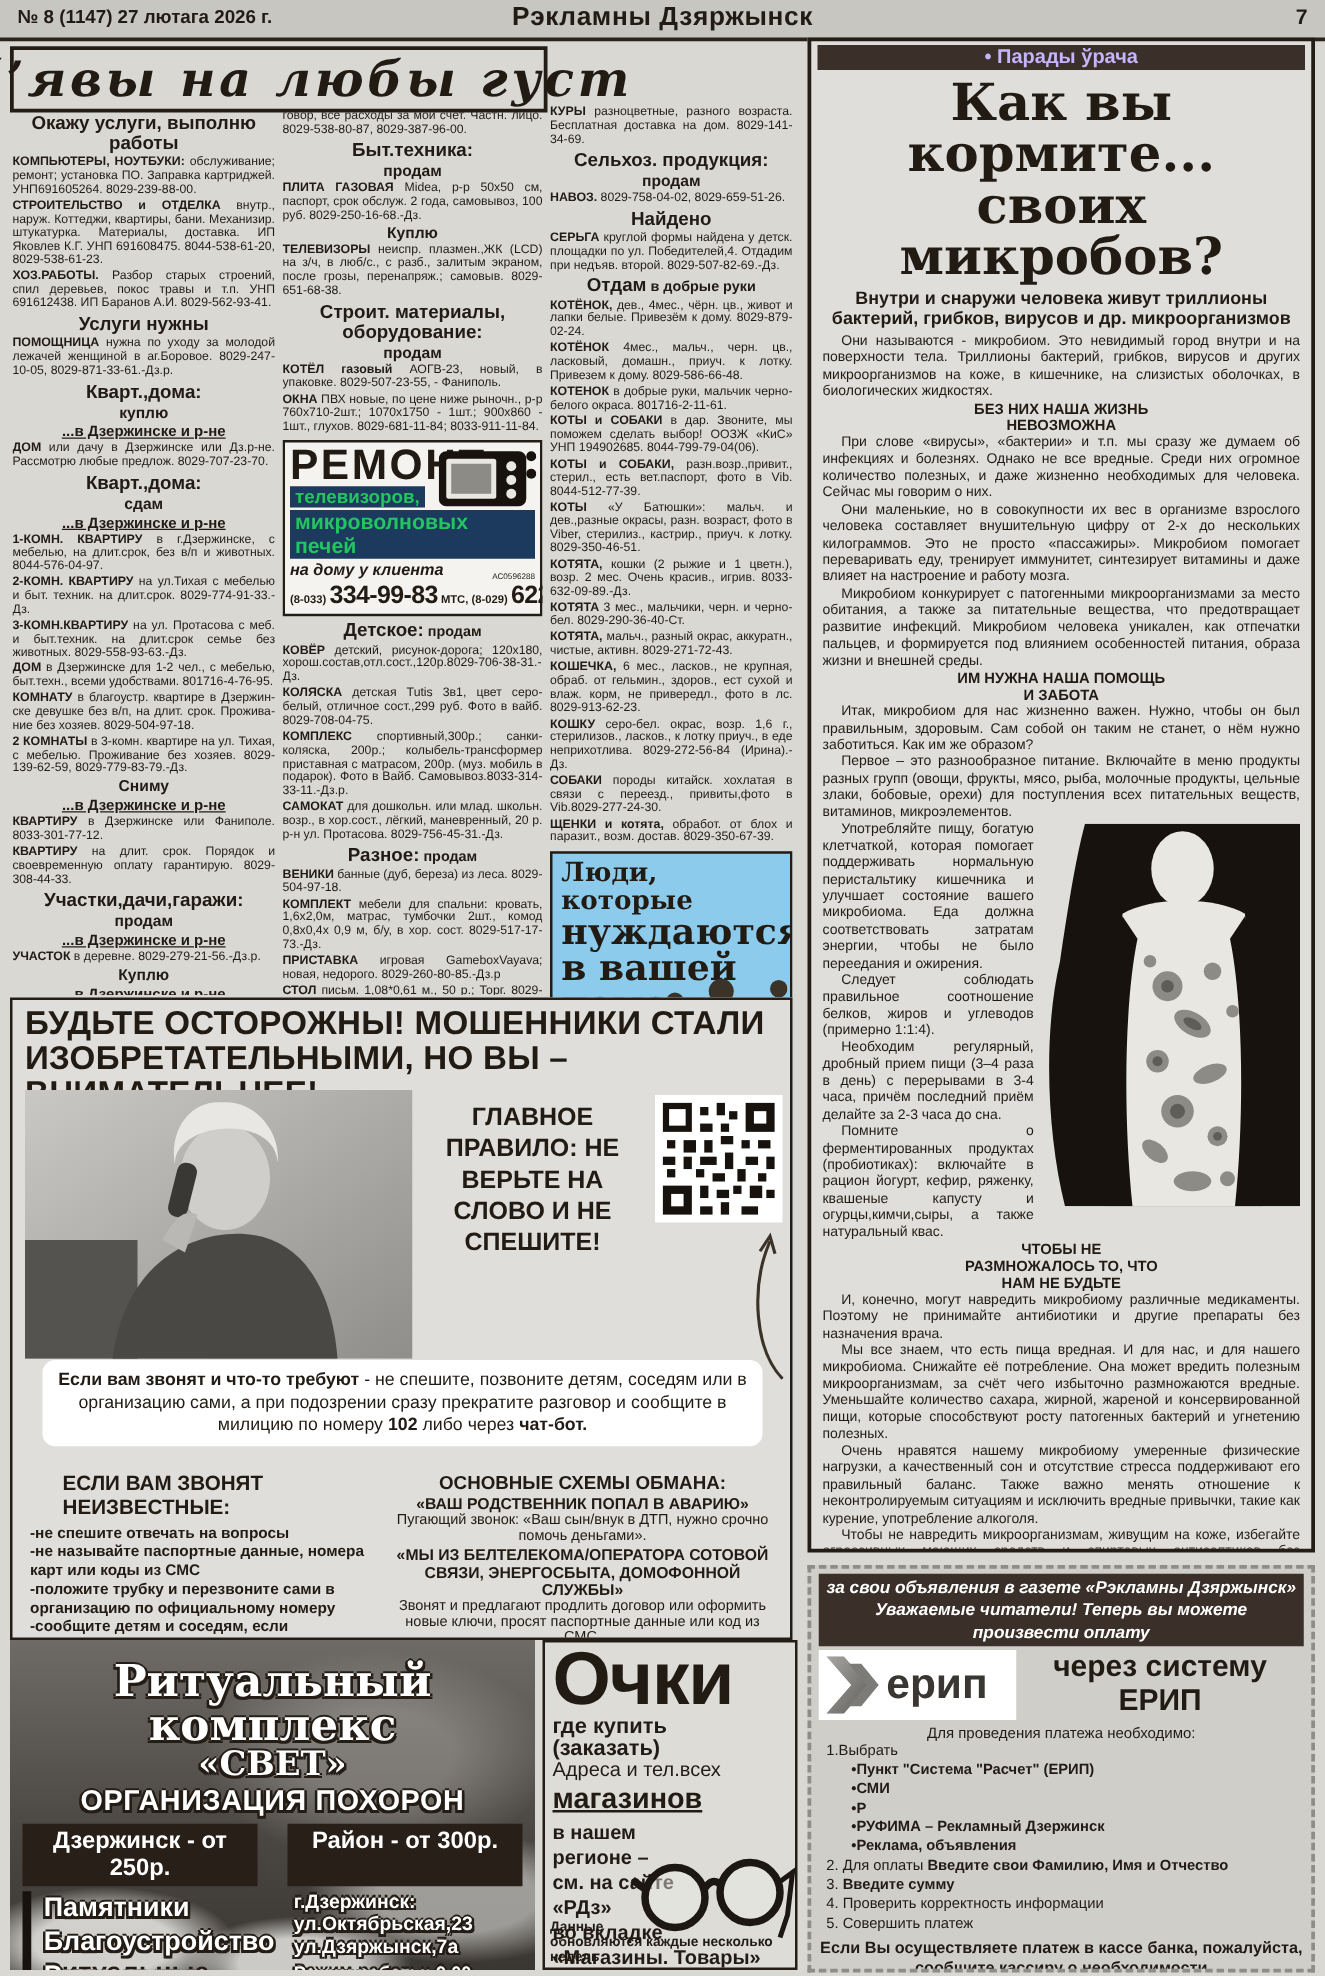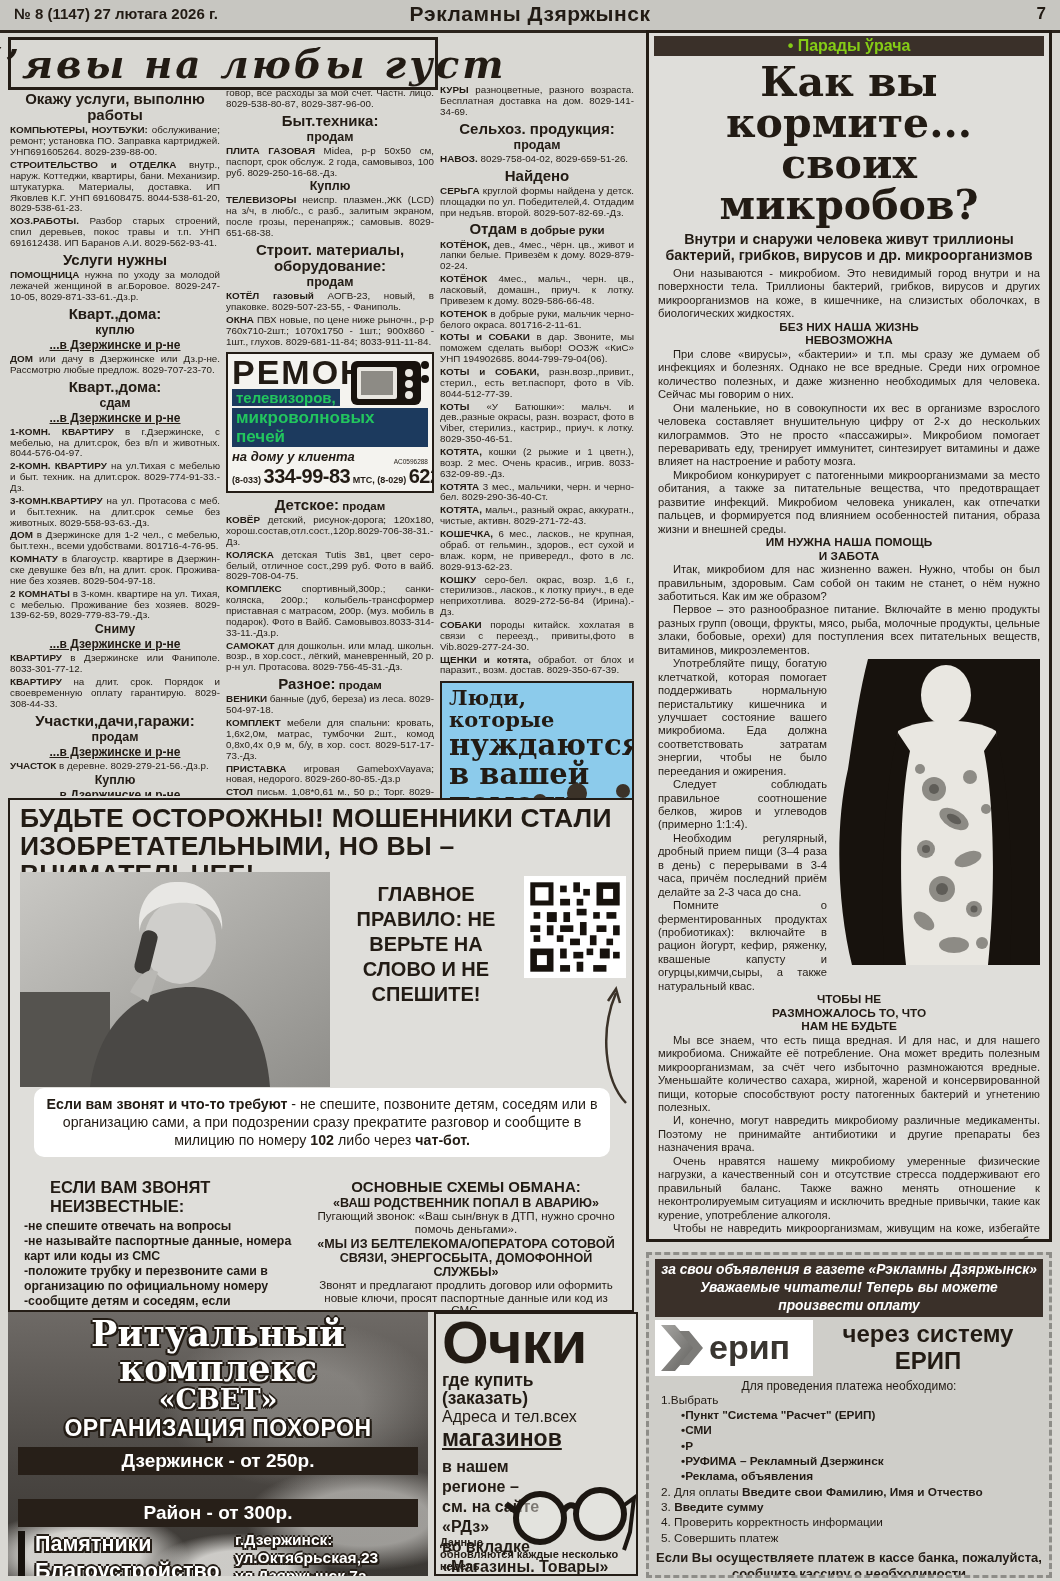--- a/index.html
+++ b/index.html
@@ -47,21 +47,21 @@
   .scam-cols{position:absolute;left:10px;top:376px;width:602px;display:flex;}
   .scam-left{width:290px;}
   .scam-right{width:312px;text-align:center;}
   .bh{font-weight:bold;font-size:16.5px;line-height:1.15;margin:2px 0 3px 30px;}
   .bullet{font-weight:bold;font-size:12.3px;line-height:1.22;margin-left:4px;}
   .osh{font-weight:bold;font-size:15px;margin:2px 0 1px;}
   .scheme-h{font-weight:bold;font-size:12.6px;line-height:1.12;margin-top:1px;}
   .scheme-p{font-size:11.6px;line-height:1.1;}
   
   .article{position:absolute;left:646px;top:30px;width:406px;height:1212px;border:3px solid #241d16;background:#dfdeda;box-sizing:border-box;overflow:hidden;}
-  .kicker{background:#3a3029;color:#84cc16;font-weight:bold;font-size:16px;text-align:center;margin:3px 5px 0;padding:1px 12px;}
+  .kicker{background:#3a3029;color:#c4b5fd;font-weight:bold;font-size:16px;text-align:center;margin:3px 5px 0;padding:1px 12px;}
   .art-title{font-family:"DejaVu Serif",serif;font-weight:bold;font-size:41px;text-align:center;line-height:1.0;margin:6px 0 5px;}
   .art-lead{font-weight:bold;font-size:14.3px;text-align:center;line-height:1.12;margin:0 6px 4px;}
   .art-body{margin:0 9px;font-size:11.2px;line-height:1.2;text-align:justify;}
   .art-p{margin:0;text-indent:15px;}
   .art-h{font-weight:bold;text-align:center;font-size:11.8px;line-height:1.15;margin:0;}
   .micro-img{float:right;width:206px;height:306px;margin:2px 0 2px 7px;}
   
   .erip{position:absolute;left:646px;top:1252px;width:406px;height:326px;border:3px dashed #8e8d88;background:#cfcec9;box-sizing:border-box;padding:4px 6px;overflow:hidden;}
   .erip-banner{background:#3a3029;color:#fff;font-style:italic;font-weight:bold;text-align:center;font-size:13.8px;line-height:1.3;padding:2px 4px;}
   .erip-row{display:flex;align-items:center;margin-top:3px;}
@@ -73,24 +73,24 @@
   .opt{font-weight:bold;font-size:11.8px;line-height:1.3;margin-left:26px;}
   .erip-note{font-weight:bold;text-align:center;font-size:13px;line-height:1.25;margin-top:4px;}
   
   .ritual{position:absolute;left:8px;top:1312px;width:420px;height:264px;color:#fff;overflow:hidden;
     background:radial-gradient(ellipse 140px 60px at 18% 92%,rgba(235,234,230,.85) 0 40%,transparent 75%),
     radial-gradient(ellipse 160px 70px at 85% 78%,rgba(220,219,215,.6) 0 40%,transparent 75%),
     radial-gradient(ellipse 120px 50px at 55% 98%,rgba(240,239,235,.8) 0 40%,transparent 75%),
     radial-gradient(ellipse 200px 120px at 70% 35%,rgba(200,199,195,.35) 0 30%,transparent 70%),
     linear-gradient(#6e6a66,#4a4642 60%,#3a3733);}
   .out{text-shadow:-2px 0 0 #241d16,2px 0 0 #241d16,0 -2px 0 #241d16,0 2px 0 #241d16,2px 2px 0 #241d16,-2px 2px 0 #241d16;}
-  .rit-title{font-family:"DejaVu Serif",serif;font-weight:bold;font-size:35px;text-align:center;line-height:1.0;margin-top:4px;}
+  .rit-title{font-family:"DejaVu Serif",serif;font-weight:bold;font-size:35px;text-align:center;line-height:1.0;margin-top:16px;}
   .rit-svet{font-family:"DejaVu Serif",serif;font-weight:bold;font-size:27px;text-align:center;line-height:1.0;}
   .rit-sub{font-weight:bold;font-size:23px;text-align:center;letter-spacing:.5px;margin-top:2px;}
-  .rit-prices{display:flex;gap:24px;margin:5px 10px 4px;flex-direction:column;}
+  .rit-prices{display:flex;gap:24px;margin:5px 10px 4px;}
   .rit-price{flex:1;background:#271f18;text-align:center;font-weight:bold;font-size:19px;padding:3px 0;}
   .rit-main{display:flex;margin:2px 10px 0;}
   .rit-serv{border-left:7px solid #17120d;padding-left:10px;width:200px;font-weight:bold;font-size:21.5px;line-height:1.25;}
   .rit-info{flex:1;font-weight:bold;font-size:15.5px;line-height:1.15;}
   .rit-hours{font-size:14.5px;margin-top:5px;}
   .rit-calls{font-size:14.5px;text-decoration:underline;}
   
   .glasses{position:absolute;left:434px;top:1312px;width:204px;height:264px;border:2px solid #241d16;background:#dddcd7;box-sizing:border-box;padding:0 6px;overflow:hidden;}
   .gl-title{font-weight:bold;font-size:60px;line-height:.95;letter-spacing:-1px;}
   .gl-b{font-weight:bold;font-size:17.5px;line-height:1.05;}
@@ -376,22 +376,22 @@
     </g>
   </svg>
 </div>
         <p class="art-p">Употребляйте пищу, богатую клетчаткой, которая помогает поддерживать нормальную перистальтику кишечника и улучшает состояние вашего микробиома. Еда должна соответствовать затратам энергии, чтобы не было переедания и ожирения.</p>
         <p class="art-p">Следует соблюдать правильное соотношение белков, жиров и углеводов (примерно 1:1:4).</p>
         <p class="art-p">Необходим регулярный, дробный прием пищи (3–4 раза в день) с перерывами в 3-4 часа, причём последний приём делайте за 2-3 часа до сна.</p>
         <p class="art-p">Помните о ферментированных продуктах (пробиотиках): включайте в рацион йогурт, кефир, ряженку, квашеные капусту и огурцы,кимчи,сыры, а также натуральный квас.</p>
         <div class="art-h">ЧТОБЫ НЕ</div>
         <div class="art-h">РАЗМНОЖАЛОСЬ ТО, ЧТО</div>
         <div class="art-h">НАМ НЕ БУДЬТЕ</div>
+        <p class="art-p">И, конечно, могут навредить микробиому различные медикаменты. Поэтому не принимайте антибиотики и другие препараты без назначения врача.</p>
         <p class="art-p">Мы все знаем, что есть пища вредная. И для нас, и для нашего микробиома. Снижайте её потребление. Она может вредить полезным микроорганизмам, за счёт чего избыточно размножаются вредные. Уменьшайте количество сахара, жирной, жареной и консервированной пищи, которые способствуют росту патогенных бактерий и угнетению полезных.</p>
-        <p class="art-p">И, конечно, могут навредить микробиому различные медикаменты. Поэтому не принимайте антибиотики и другие препараты без назначения врача.</p>
         <p class="art-p">Очень нравятся нашему микробиому умеренные физические нагрузки, а качественный сон и отсутствие стресса поддерживают его правильный баланс. Также важно менять отношение к неконтролируемым ситуациям и исключить вредные привычки, такие как курение, употребление алкоголя.</p>
         <p class="art-p">Чтобы не навредить микроорганизмам, живущим на коже, избегайте агрессивных моющих средств и спиртовых антисептиков без необходимости. Это разрушает защитный слой кожи. Используйте мягкие средства для ухода за ней.</p>
       </div>
 
   </div>
 
   <div class="erip">
     <div class="erip-banner">
       <div>за свои объявления в газете «Рэкламны Дзяржынск»</div>
         <div>Уважаемые читатели! Теперь вы можете произвести оплату</div>

